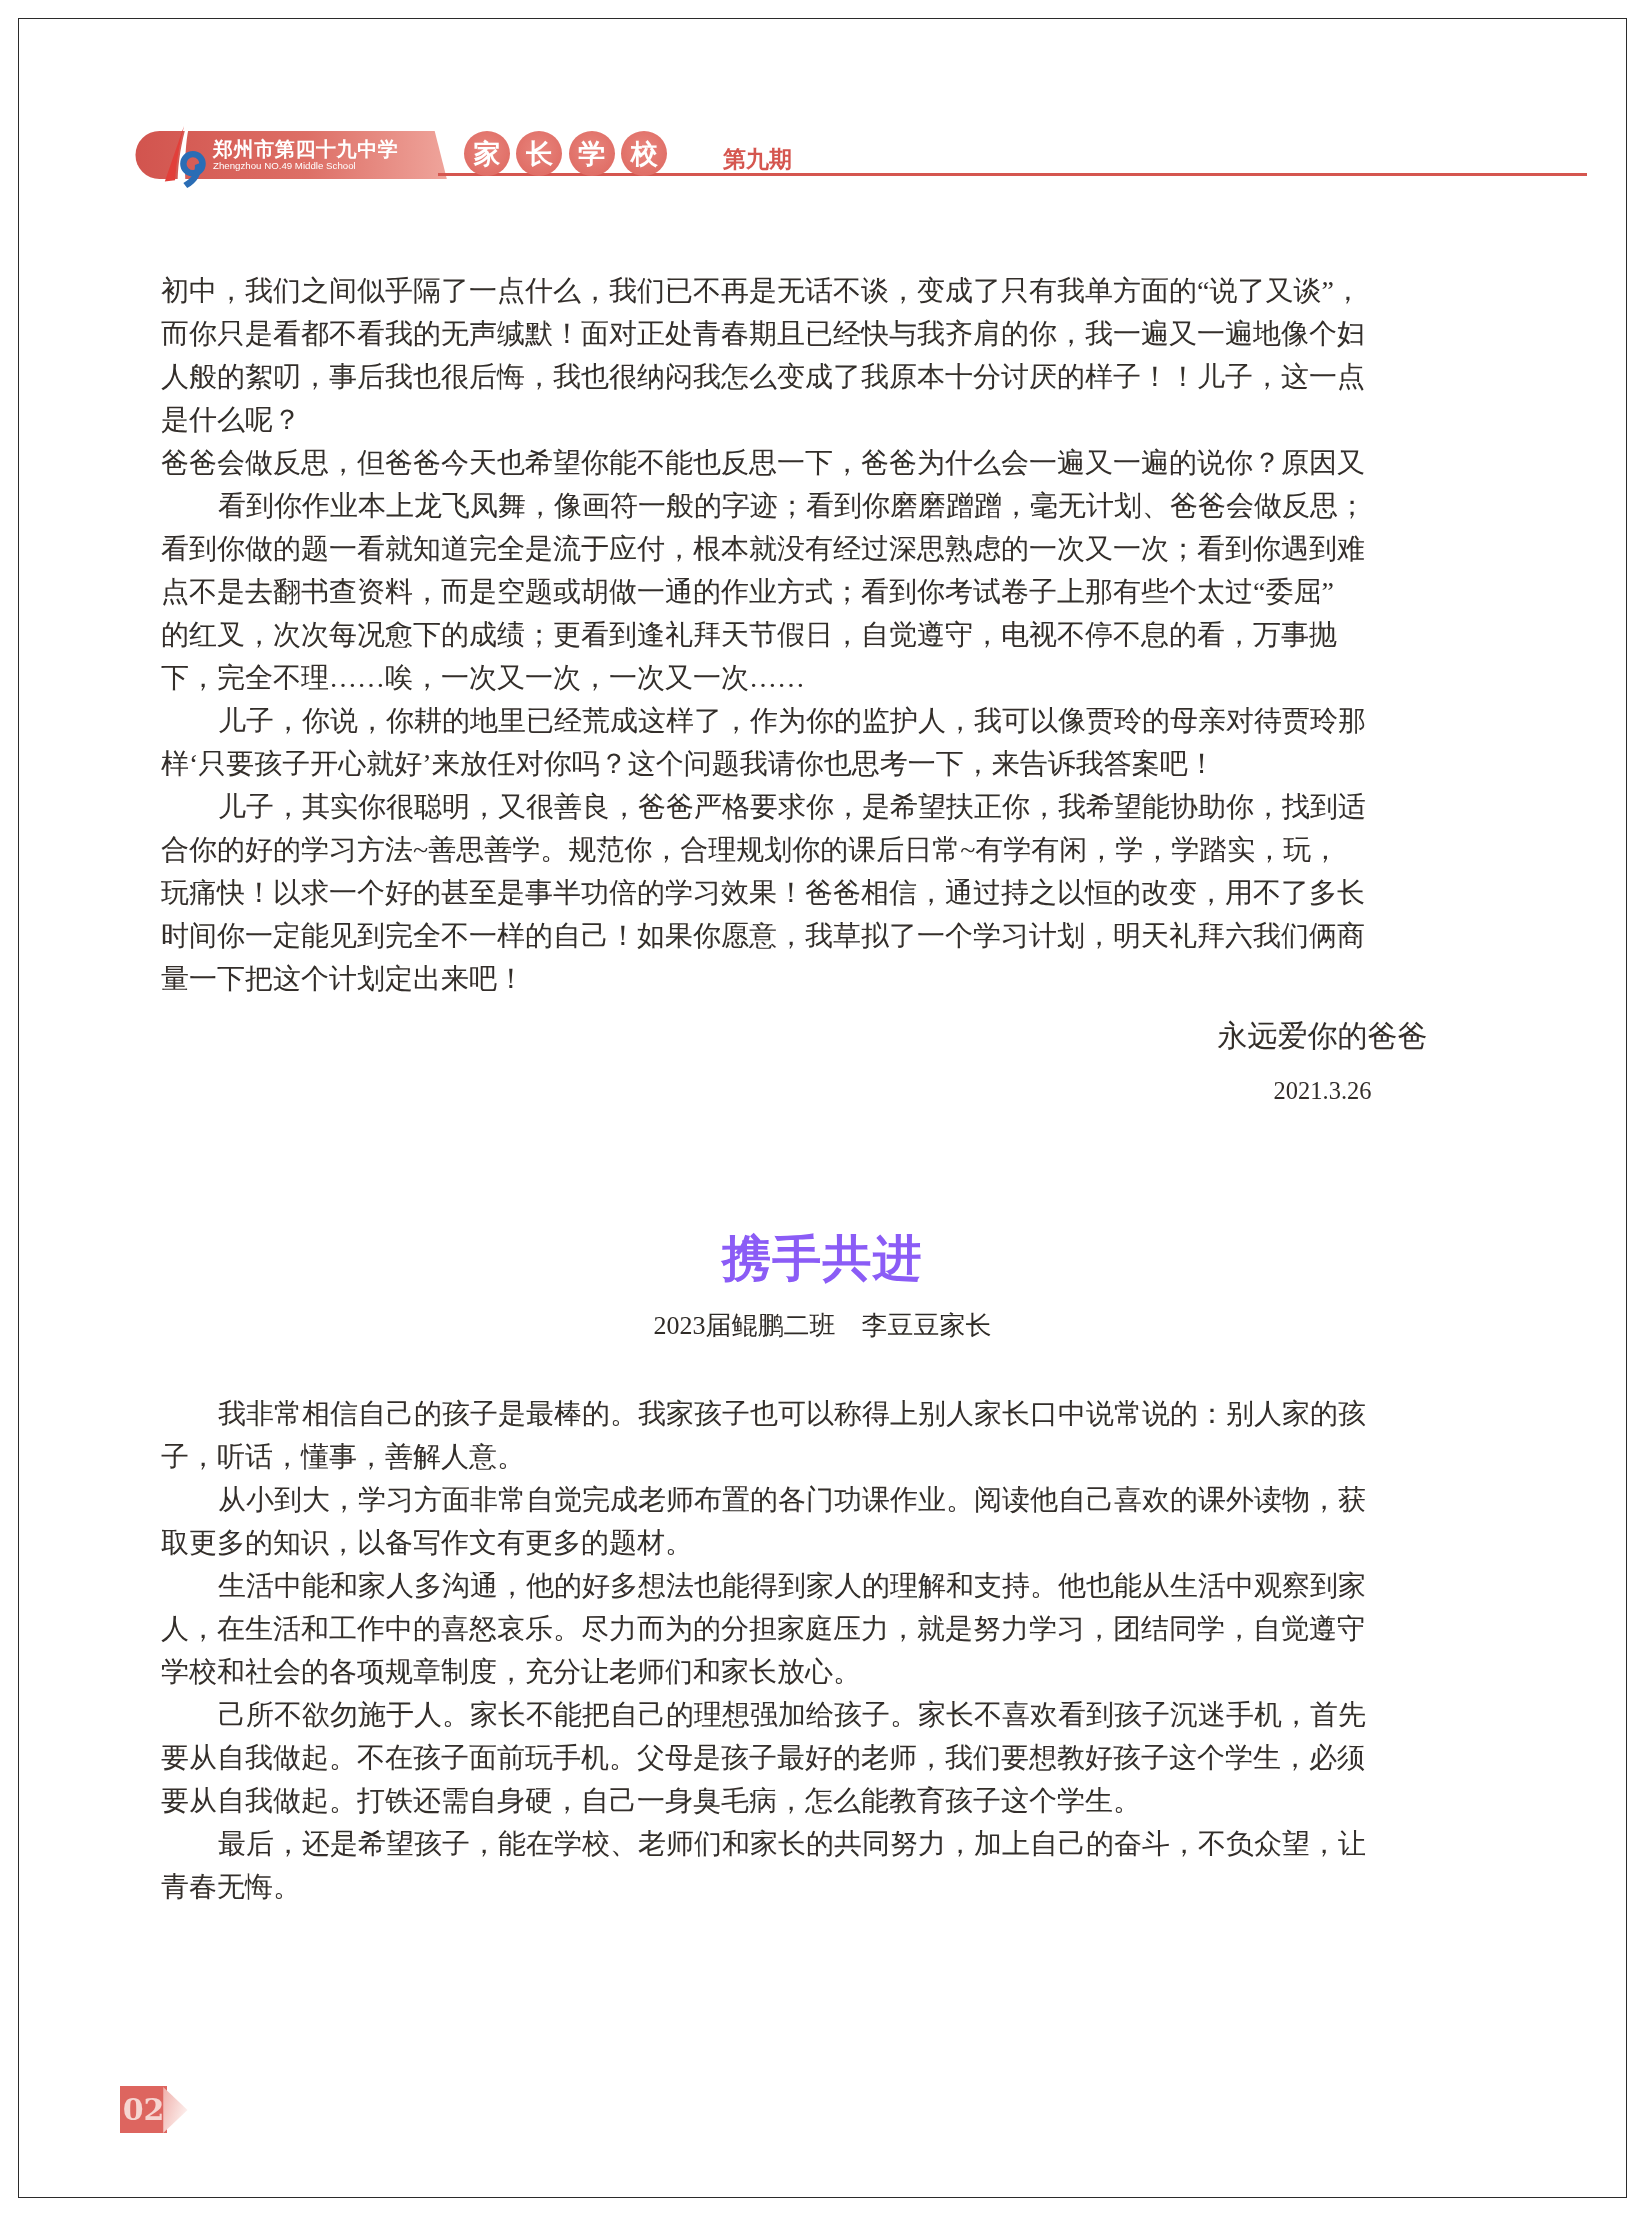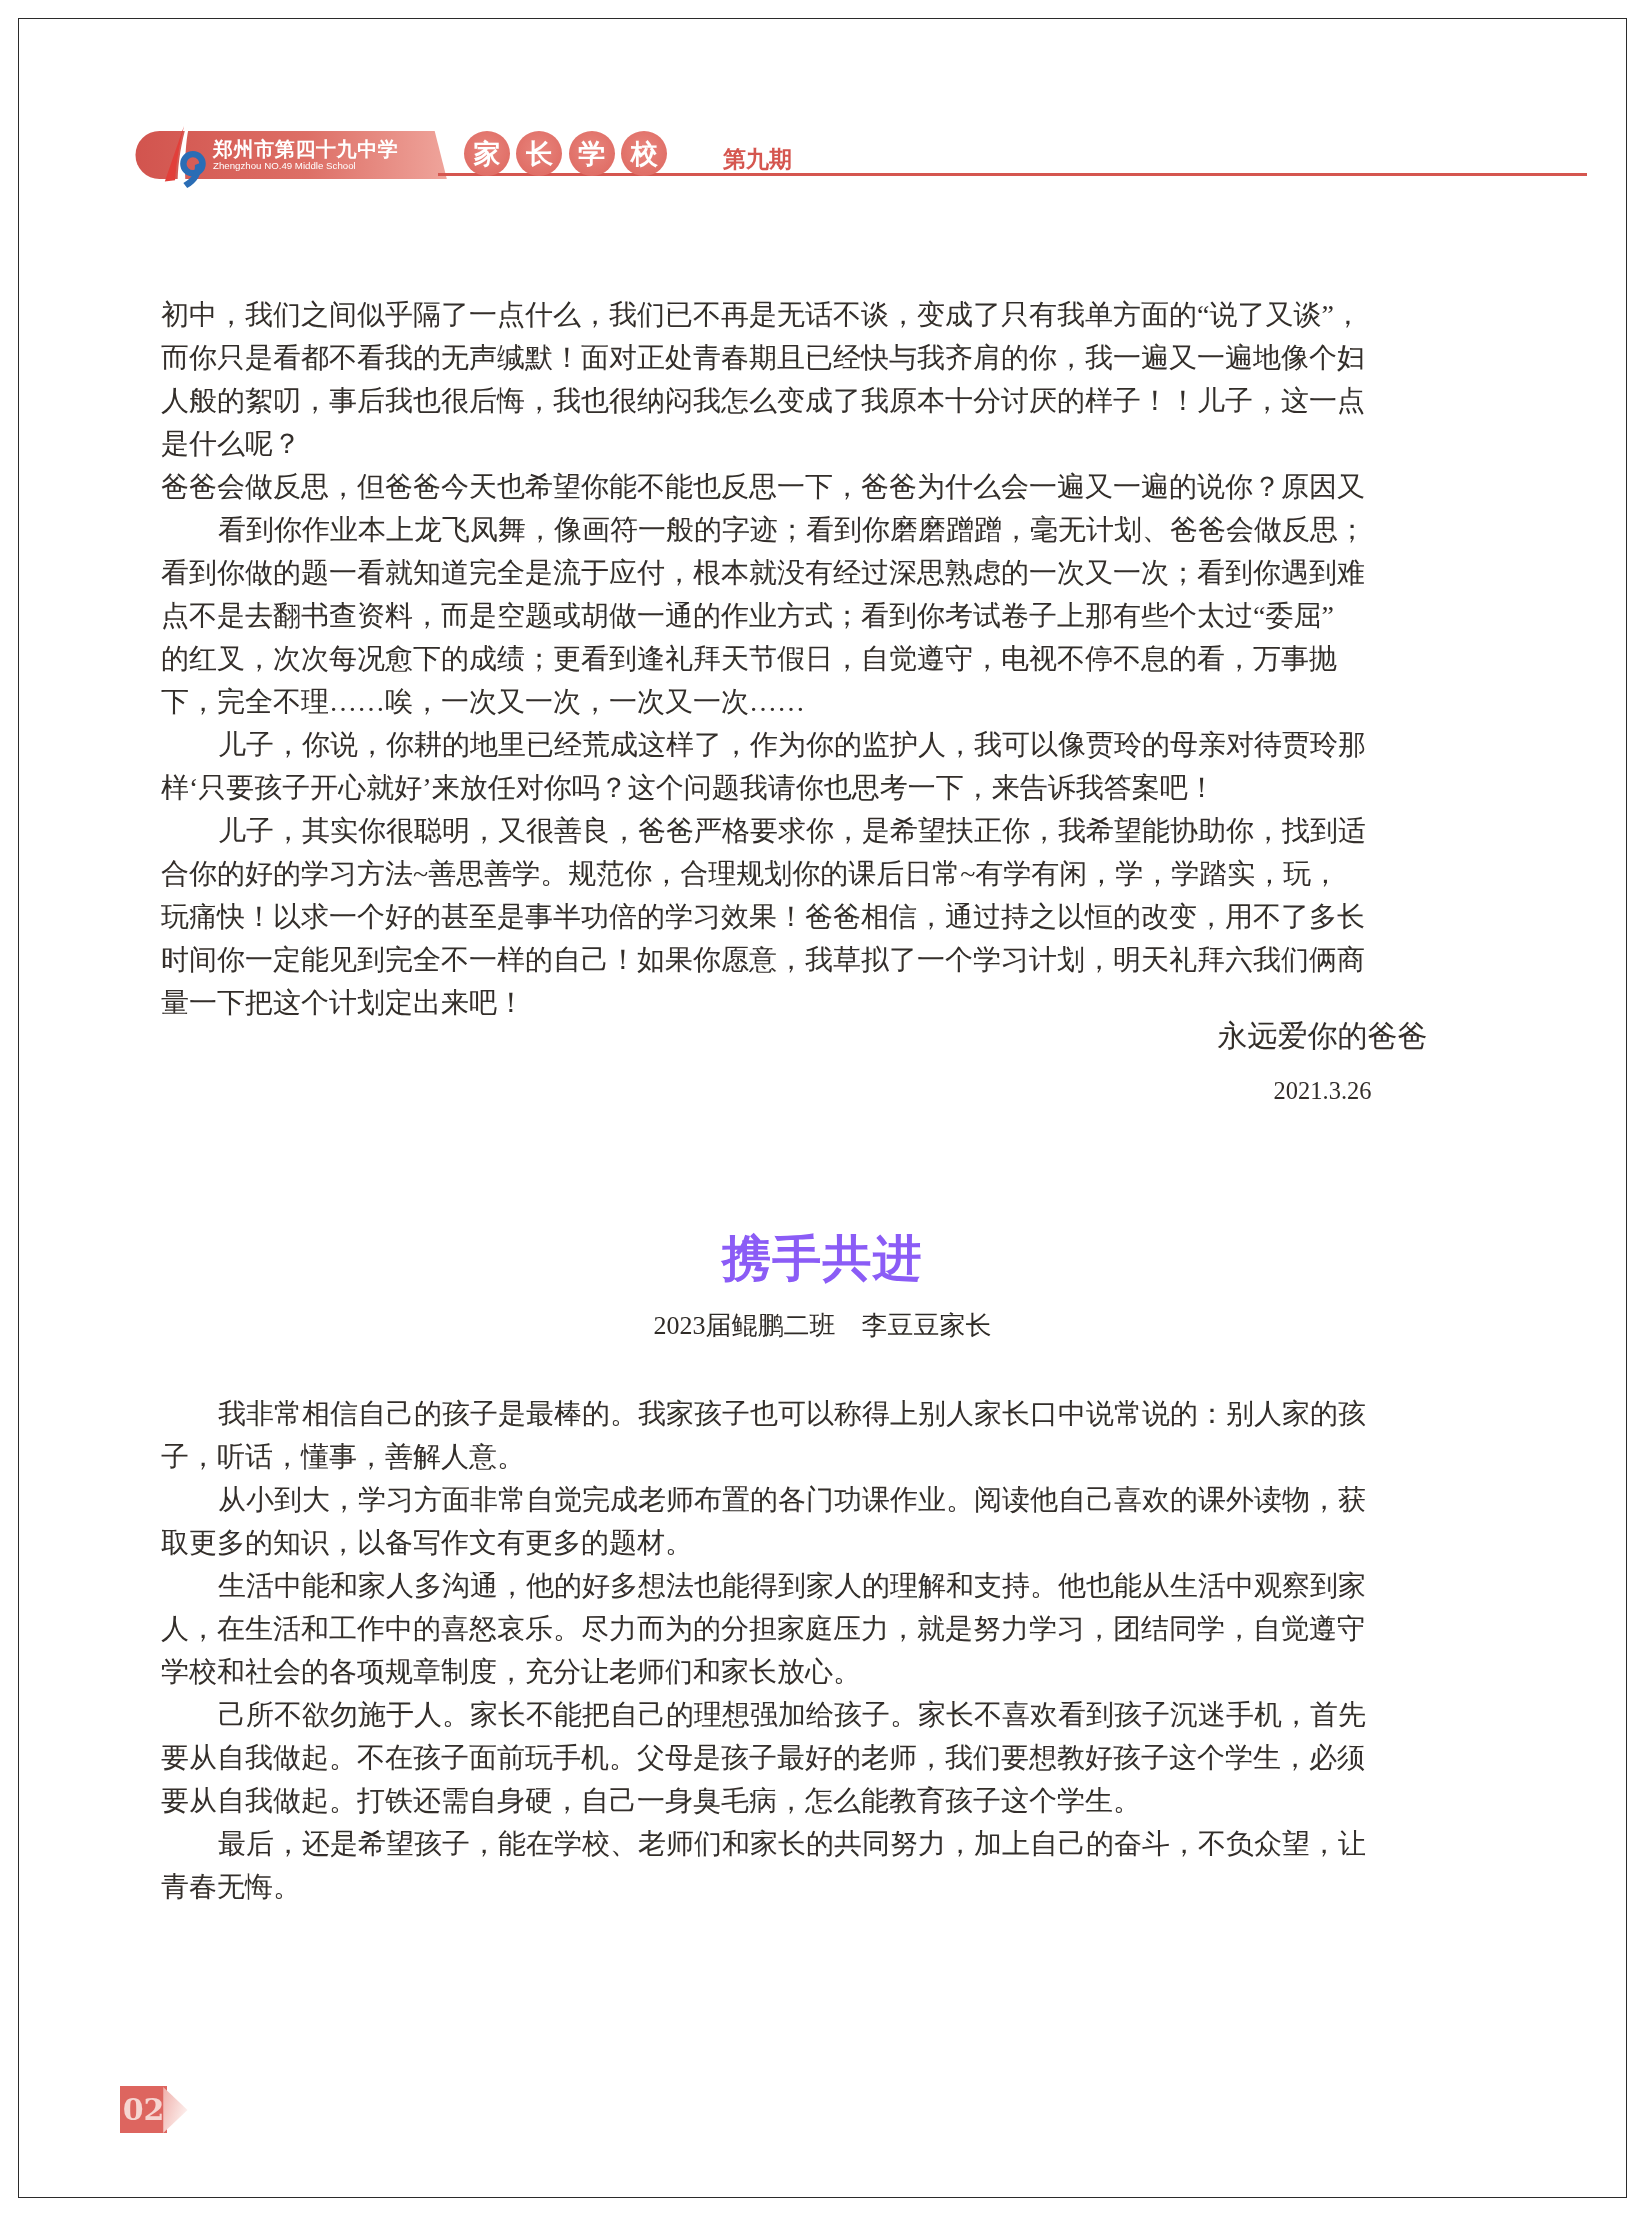--- a/index.html
+++ b/index.html
@@ -77,21 +77,21 @@
 
   <div class="header-rule"></div>
   <div class="badges" id="badges">
       <div class="badge">家</div>
       <div class="badge">长</div>
       <div class="badge">学</div>
       <div class="badge">校</div>
     </div>
   <div class="issue">第九期</div>
 
-  <div class="textblock" id="letter-body" style="position:absolute;top:269px;margin-top:24px;">
+  <div class="textblock" id="letter-body" style="position:absolute;top:269px;">
       <div class="line">初中，我们之间似乎隔了一点什么，我们已不再是无话不谈，变成了只有我单方面的“说了又谈”，</div>
       <div class="line">而你只是看都不看我的无声缄默！面对正处青春期且已经快与我齐肩的你，我一遍又一遍地像个妇</div>
       <div class="line">人般的絮叨，事后我也很后悔，我也很纳闷我怎么变成了我原本十分讨厌的样子！！儿子，这一点</div>
       <div class="line">是什么呢？</div>
       <div class="line">爸爸会做反思，但爸爸今天也希望你能不能也反思一下，爸爸为什么会一遍又一遍的说你？原因又</div>
       <div class="line indent">看到你作业本上龙飞凤舞，像画符一般的字迹；看到你磨磨蹭蹭，毫无计划、爸爸会做反思；</div>
       <div class="line">看到你做的题一看就知道完全是流于应付，根本就没有经过深思熟虑的一次又一次；看到你遇到难</div>
       <div class="line">点不是去翻书查资料，而是空题或胡做一通的作业方式；看到你考试卷子上那有些个太过“委屈”</div>
       <div class="line">的红叉，次次每况愈下的成绩；更看到逢礼拜天节假日，自觉遵守，电视不停不息的看，万事抛</div>
       <div class="line">下，完全不理……唉，一次又一次，一次又一次……</div>

